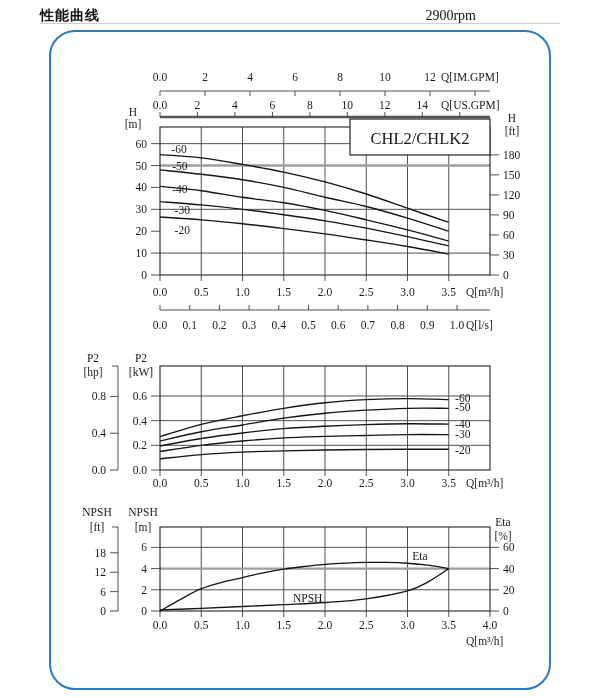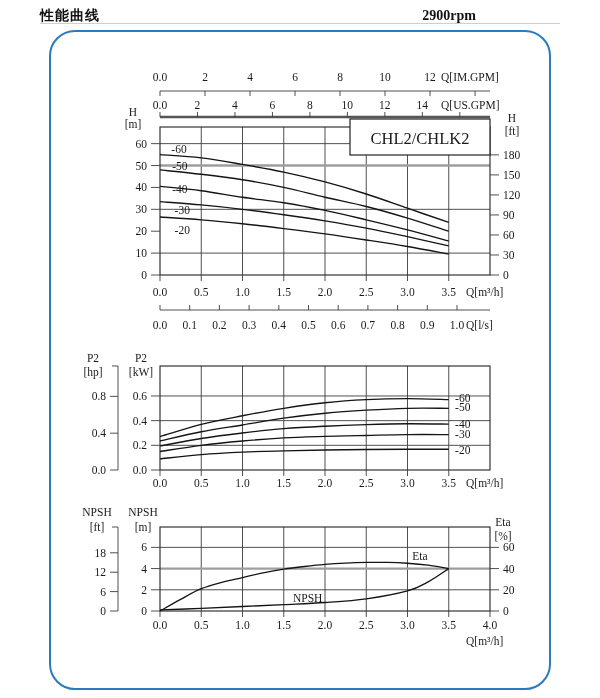--- a/index.html
+++ b/index.html
@@ -1,21 +1,21 @@
 <!DOCTYPE html>
 <html><head>
 <meta charset="utf-8">
 <style>
   html,body{margin:0;padding:0;background:#fff;}
   #page{position:relative;width:600px;height:698px;background:#fff;overflow:hidden;
         font-family:"Liberation Serif",serif;}
   .hdr{position:absolute;left:0;top:4px;width:528px;height:20px;}
   .hdr .title{position:absolute;left:40px;top:3px;font-family:"Liberation Sans",sans-serif;
         font-weight:bold;font-size:14px;color:#111;letter-spacing:1px;}
-  .hdr .rpm{position:absolute;right:52px;top:4px;font-size:14px;color:#111;font-weight:bold;}
+  .hdr .rpm{position:absolute;right:52px;top:4px;font-size:14px;color:#111;}
   .hdr-rule{position:absolute;left:40px;top:23px;width:520px;height:1px;background:#cfcfcf;}
   .panel{position:absolute;left:49px;top:30px;width:498px;height:656px;
         border:2px solid #2b7abd;border-radius:26px;background:#fff;}
   svg{position:absolute;left:0;top:0;}
 </style>
 </head>
 <body>
 
 <div id="page">
   <div class="hdr">

